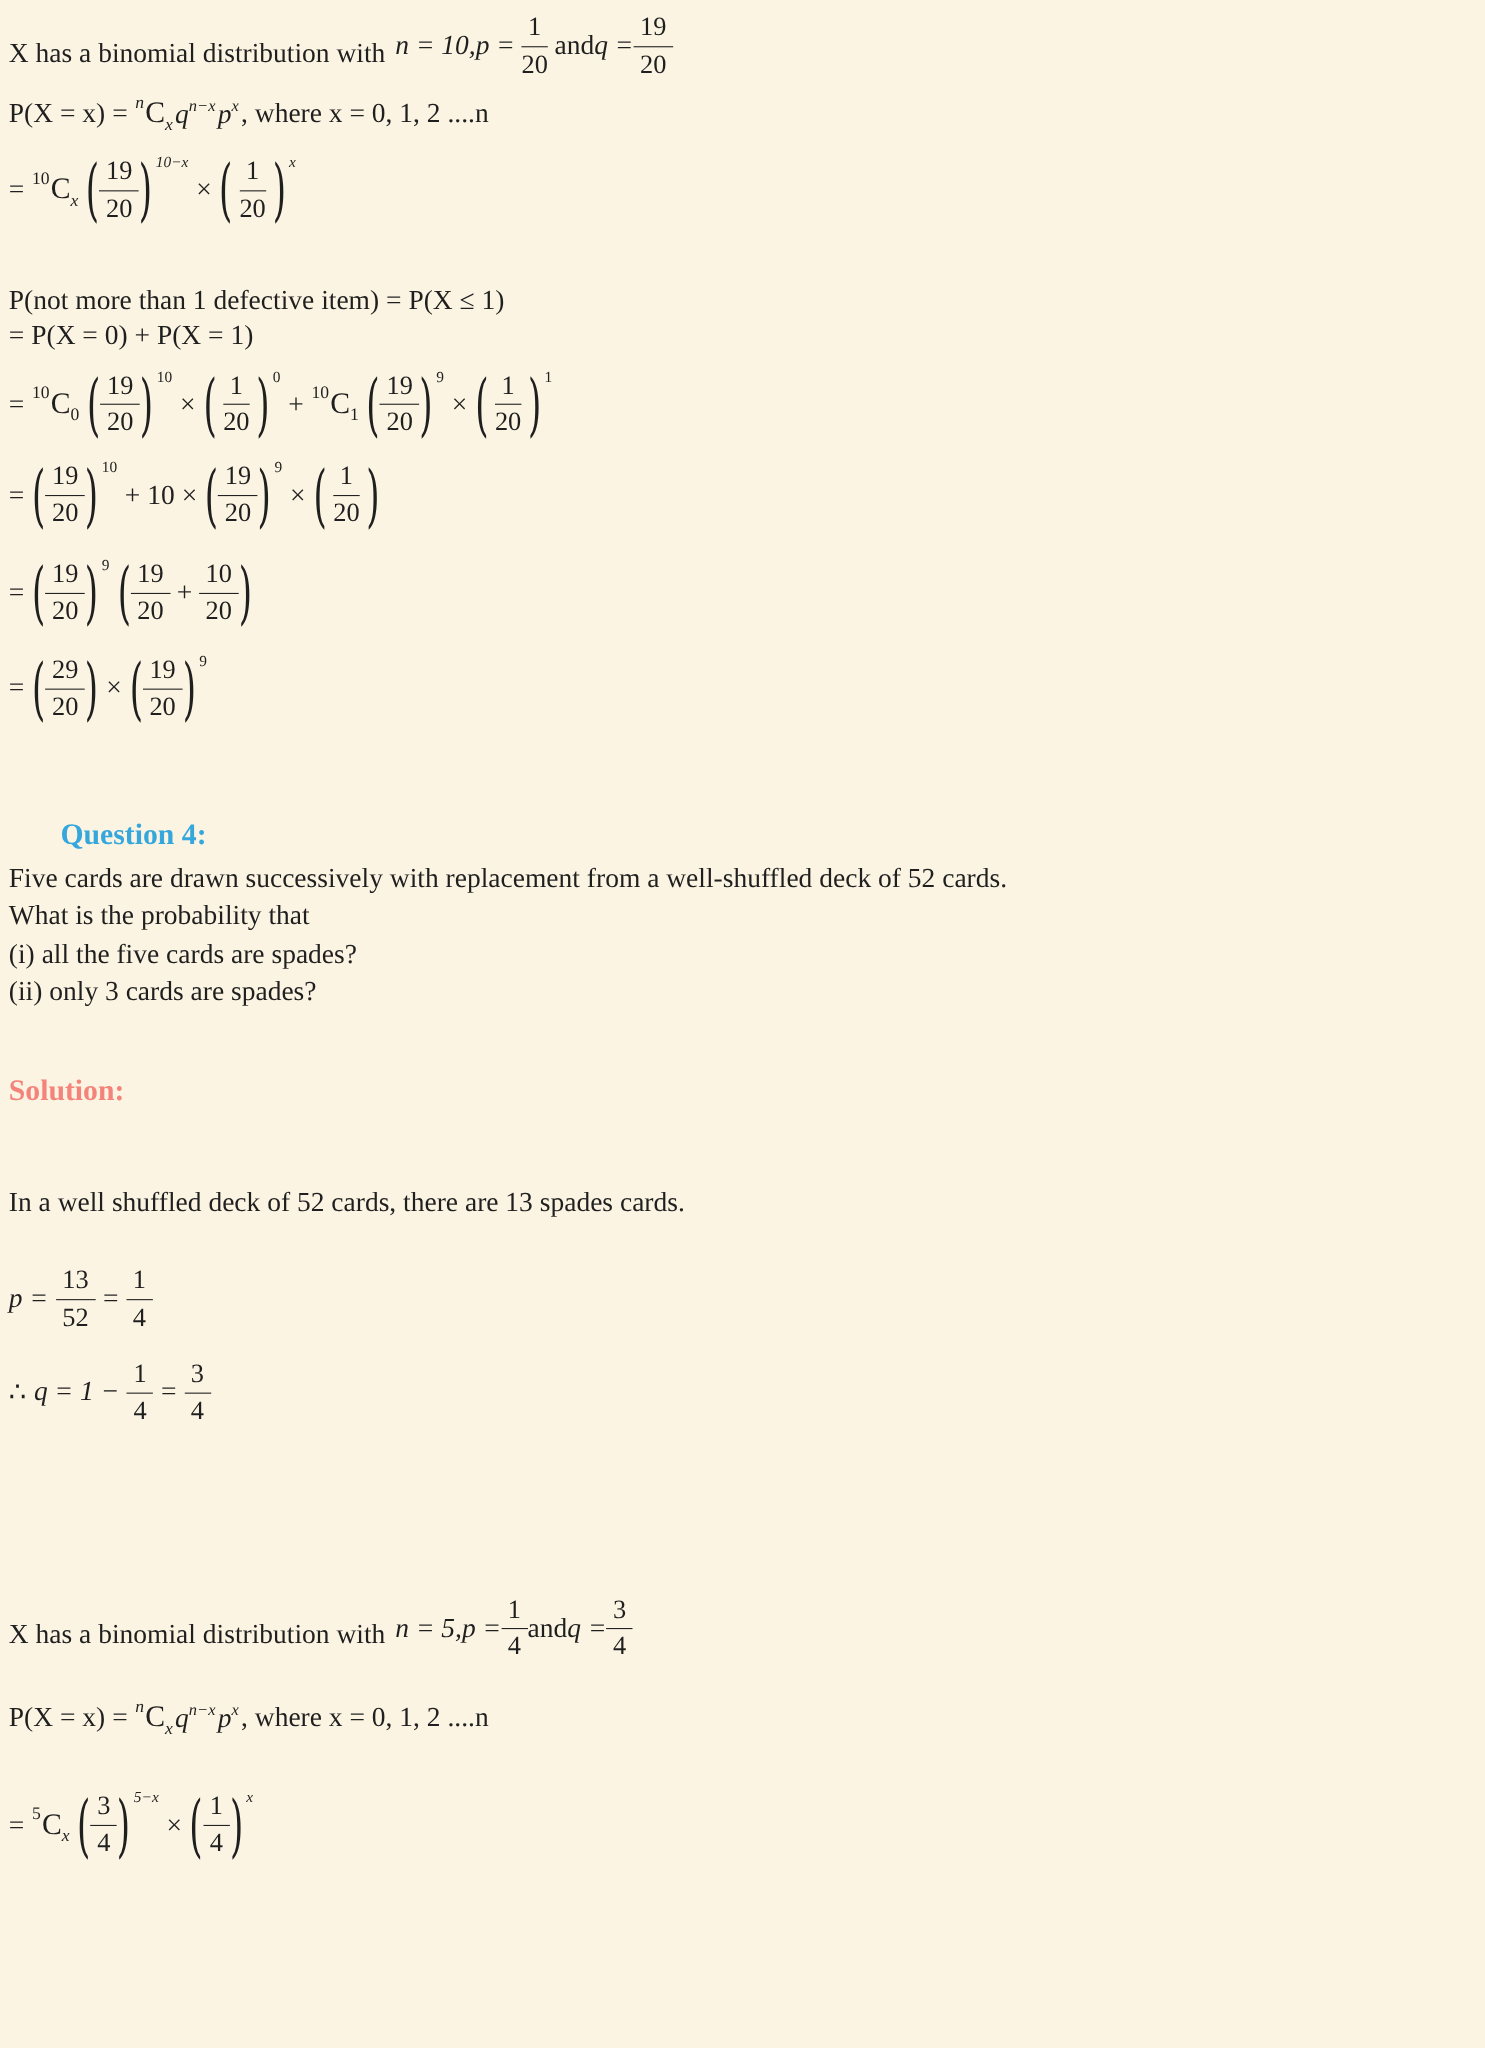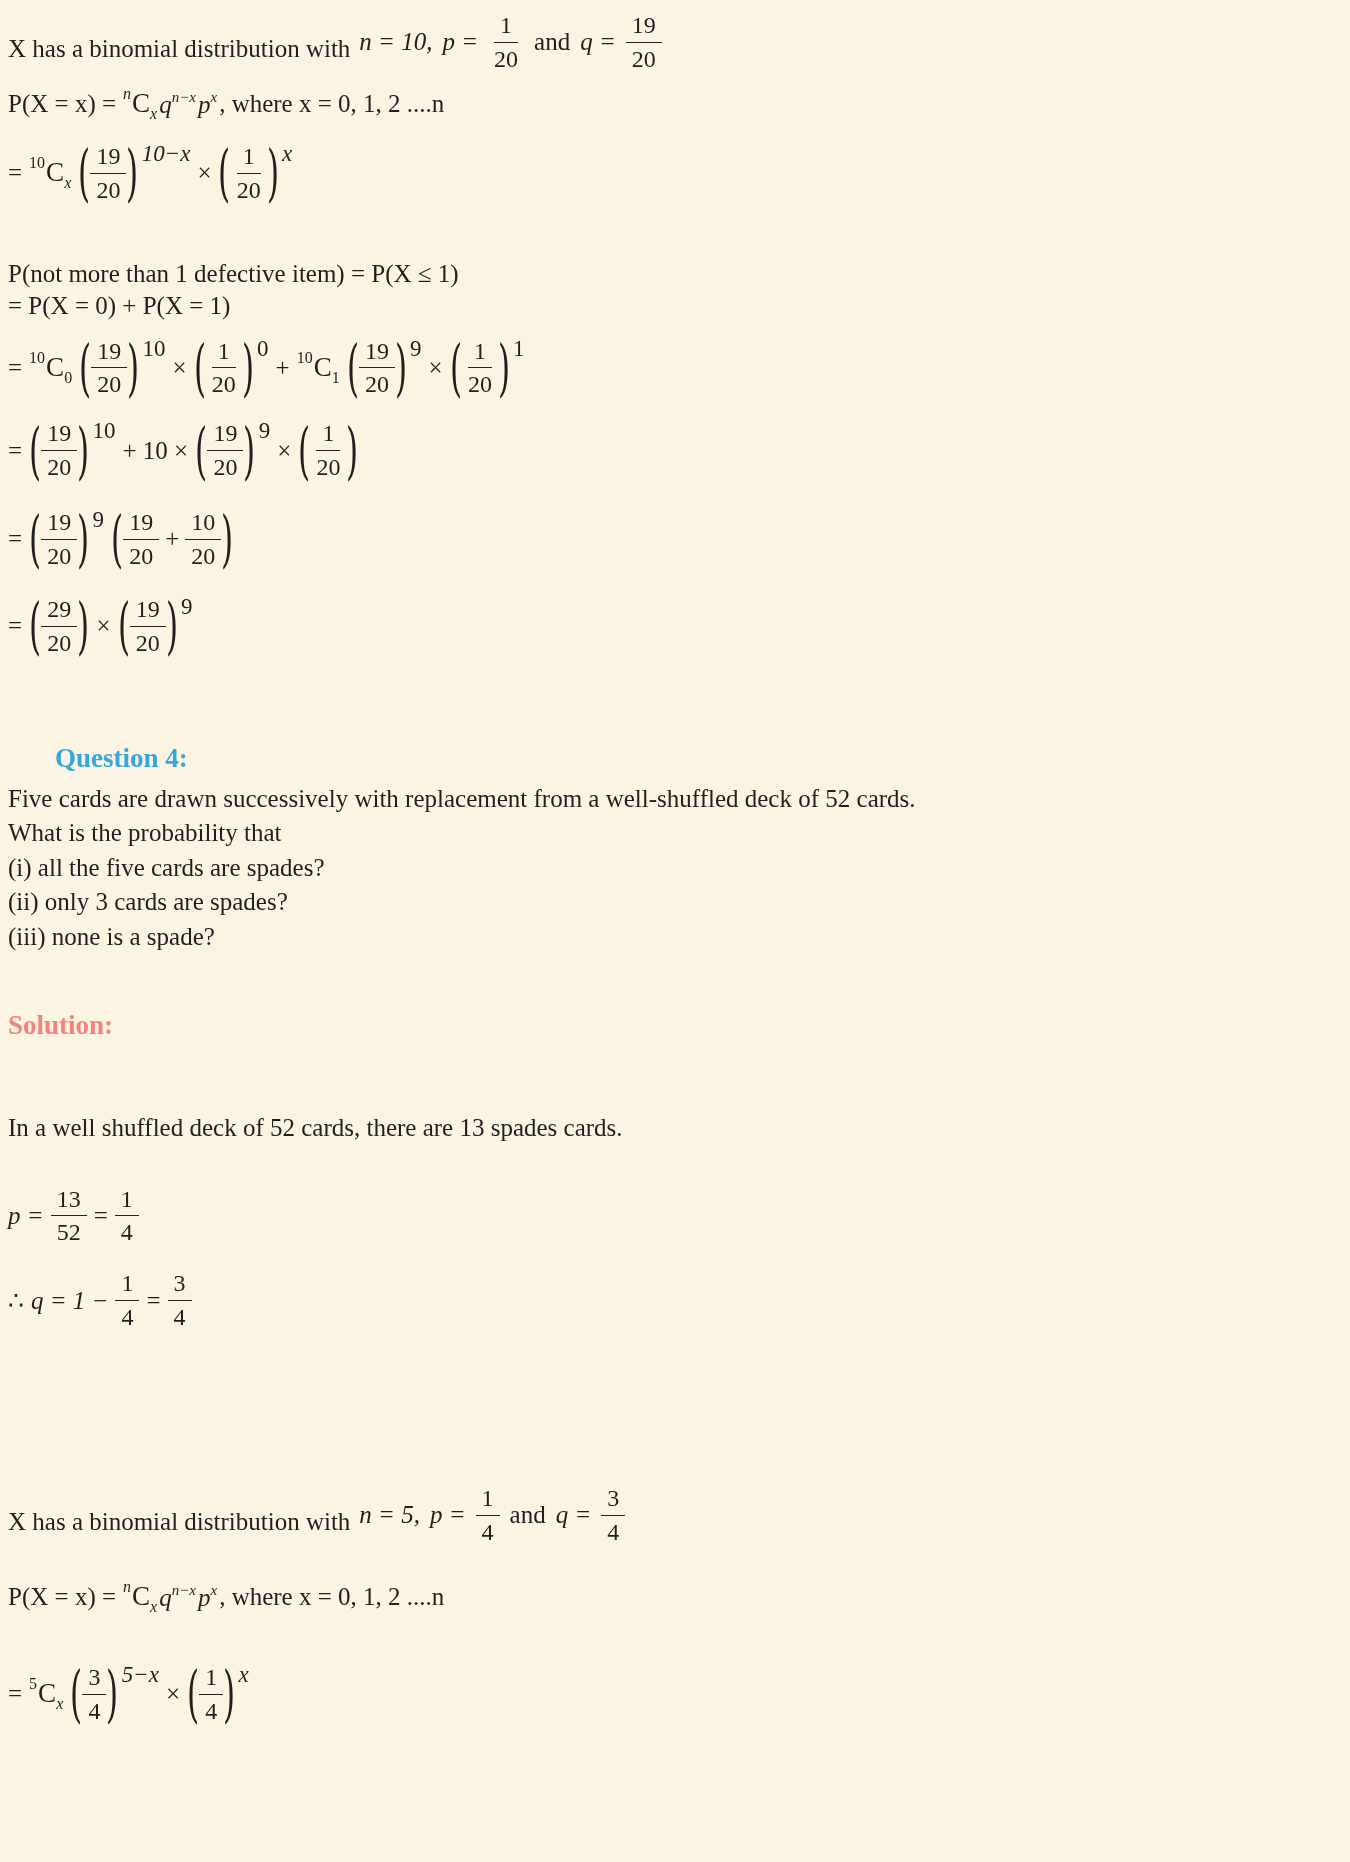--- a/index.html
+++ b/index.html
@@ -21,37 +21,37 @@
   .mline .tight { margin-left:-5px; }
 
   
   .frac { display:inline-flex; flex-direction:column; align-items:center; font-size:24px; line-height:1.12; }
   .frac .num { padding:0 6px 3px; border-bottom:1.5px solid #222; }
   .frac .den { padding:3px 6px 0; }
 
   
   .pg { display:inline-flex; align-items:center; }
   .pg .paren { font-size:62px; line-height:0.9; font-weight:400; transform:scaleX(0.5); margin:0 -6px; font-family:"DejaVu Serif",serif; }
-  .pg .exp { align-self:flex-start; font-size:23px; margin:-2px 0 0 3px; }
+  .pg .exp { align-self:flex-start; font-size:14px; margin:-2px 0 0 3px; }
   .pg .op { margin:0 6px; }
 
   
   .comb { white-space:nowrap; }
   .comb .csup { font-size:16px; vertical-align:13px; margin-right:1px; }
   .comb .cmain { font-size:27px; }
   .comb .csub { font-size:16px; vertical-align:-7px; }
 
   
   .pow { white-space:nowrap;font-family:Liberation Serif, serif; }
   .pow .tsup { font-size:15px; vertical-align:11px; font-style:italic; }
 
   
   .introline { display:flex; align-items:flex-end; font-size:25px; }
   .introline .lead { line-height:1.25; padding-bottom:5px;text-align:right; }
-  .introline .imath { display:inline-flex; align-items:center; column-gap:10px; margin-left:9px; position:relative; top:4px; }
+  .introline .imath { display:inline-flex; align-items:center; column-gap:0; margin-left:9px; position:relative; top:4px; }
 
   .qhead { font-size:27px; font-weight:bold; }
   .shead { font-size:27px; font-weight:bold; }
 
   
   .g2{margin-top:2px}.g8{margin-top:8px}.g10{margin-top:10px}.g14{margin-top:4px}
   .g16{margin-top:16px}.g18{margin-top:18px}.g20{margin-top:20px}.g22{margin-top:22px}
   .g24{margin-top:24px}.g26{margin-top:26px}.g28{margin-top:28px}.g36{margin-top:36px}
   .g40{margin-top:40px}.g48{margin-top:48px}.g56{margin-top:56px}.g70{margin-top:70px}
   .g86{margin-top:86px}.g150{margin-top:150px}
@@ -247,21 +247,20 @@
     </div>
 
   </section>
 
   <section>
     <h2 class="qhead g86" style="color: rgb(53, 167, 220); margin-left: 47px;">Question 4:</h2>
     <div class="tline g8">Five cards are drawn successively with replacement from a well-shuffled deck of 52 cards.</div>
     <div class="tline">What is the probability that</div>
     <div class="tline">(i) all the five cards are spades?</div>
     <div class="tline">(ii) only 3 cards are spades?</div>
-    <div class="tline">(iii) none is a spade?</div>
   </section>
 
   <section>
     <h2 class="shead g56" style="color: rgb(244, 131, 123);">Solution:</h2>
     <div class="tline g70">In a well shuffled deck of 52 cards, there are 13 spades cards.</div>
 
     <div class="mline g40">
       <span class="var">p =</span>
       <span class="frac">
           <span class="num">13</span>

